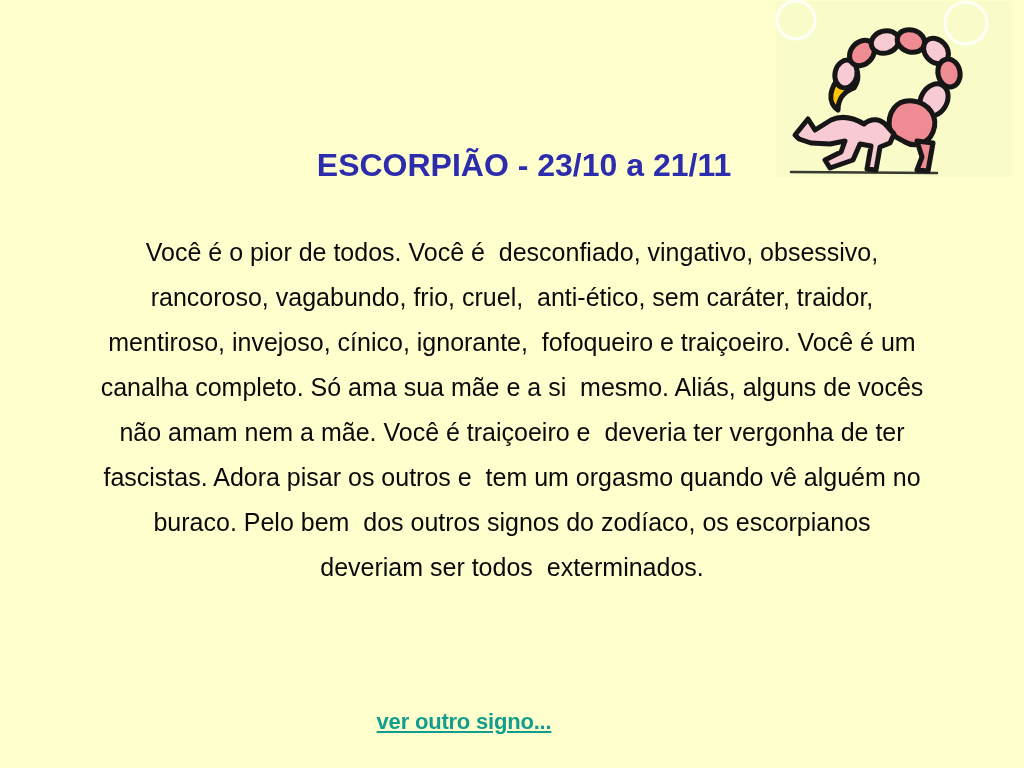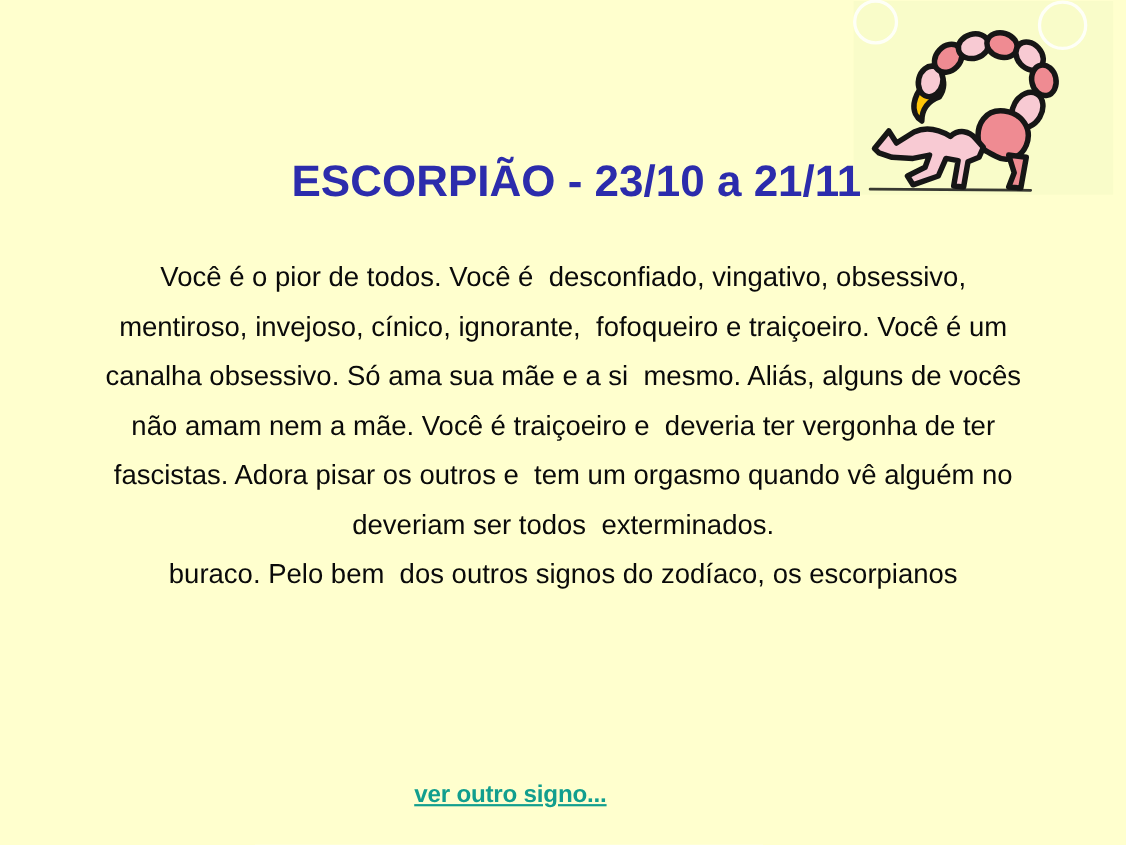--- a/index.html
+++ b/index.html
@@ -24,21 +24,21 @@
   .img-bg{fill:var(--imgbg);}
   .ring{fill:none;stroke:rgba(255,255,255,0.85);stroke-width:3;}
   .seg-light{fill:var(--pink-light);}
   .seg-dark{fill:var(--pink-dark);}
   .body-pink{fill:var(--pink-light);}
   .stinger{fill:var(--stinger);}
   .outlined{stroke:var(--outline);stroke-width:5;stroke-linejoin:round;stroke-linecap:round;}
   .ground{stroke:var(--outline);stroke-width:2.5;fill:none;opacity:0.85;}
   .slide-title{
     position:absolute;top:145px;left:24px;right:0;
-    text-align:center;font-size:40px;font-weight:bold;
+    text-align:center;font-size:32px;font-weight:bold;
     color:var(--title);line-height:40px;letter-spacing:0;
   }
   .body-text{
     position:absolute;top:230px;left:0;width:1024px;
     text-align:center;color:var(--body-text);
     font-size:25px;line-height:45px;
   }
   .body-line{white-space:pre;}
   .link-row{
     position:absolute;top:710px;left:0;width:928px;
@@ -83,25 +83,26 @@
                L 55 144 L 36 143 L 24 139 Z"></path>
 
       <path class="ground" d="M 16 172 L 162 173"></path>
     </g>
   </svg>
 
   <div class="slide-title">ESCORPIÃO - 23/10 a 21/11</div>
 
   <div class="body-text">
     <div class="body-line">Você é o pior de todos. Você é  desconfiado, vingativo, obsessivo,</div>
+    <div class="body-line">rancoroso, vagabundo, frio, cruel,  anti-ético, sem caráter, traidor,</div>
     <div class="body-line">mentiroso, invejoso, cínico, ignorante,  fofoqueiro e traiçoeiro. Você é um</div>
-    <div class="body-line">canalha obsessivo. Só ama sua mãe e a si  mesmo. Aliás, alguns de vocês</div>
+    <div class="body-line">canalha completo. Só ama sua mãe e a si  mesmo. Aliás, alguns de vocês</div>
     <div class="body-line">não amam nem a mãe. Você é traiçoeiro e  deveria ter vergonha de ter</div>
     <div class="body-line">fascistas. Adora pisar os outros e  tem um orgasmo quando vê alguém no</div>
+    <div class="body-line">buraco. Pelo bem  dos outros signos do zodíaco, os escorpianos</div>
     <div class="body-line">deveriam ser todos  exterminados.</div>
-    <div class="body-line">buraco. Pelo bem  dos outros signos do zodíaco, os escorpianos</div>
   </div>
 
   <div class="link-row">
     <a class="footer-link">ver outro signo...</a>
   </div>
 
 </div>
 
 </body></html>

